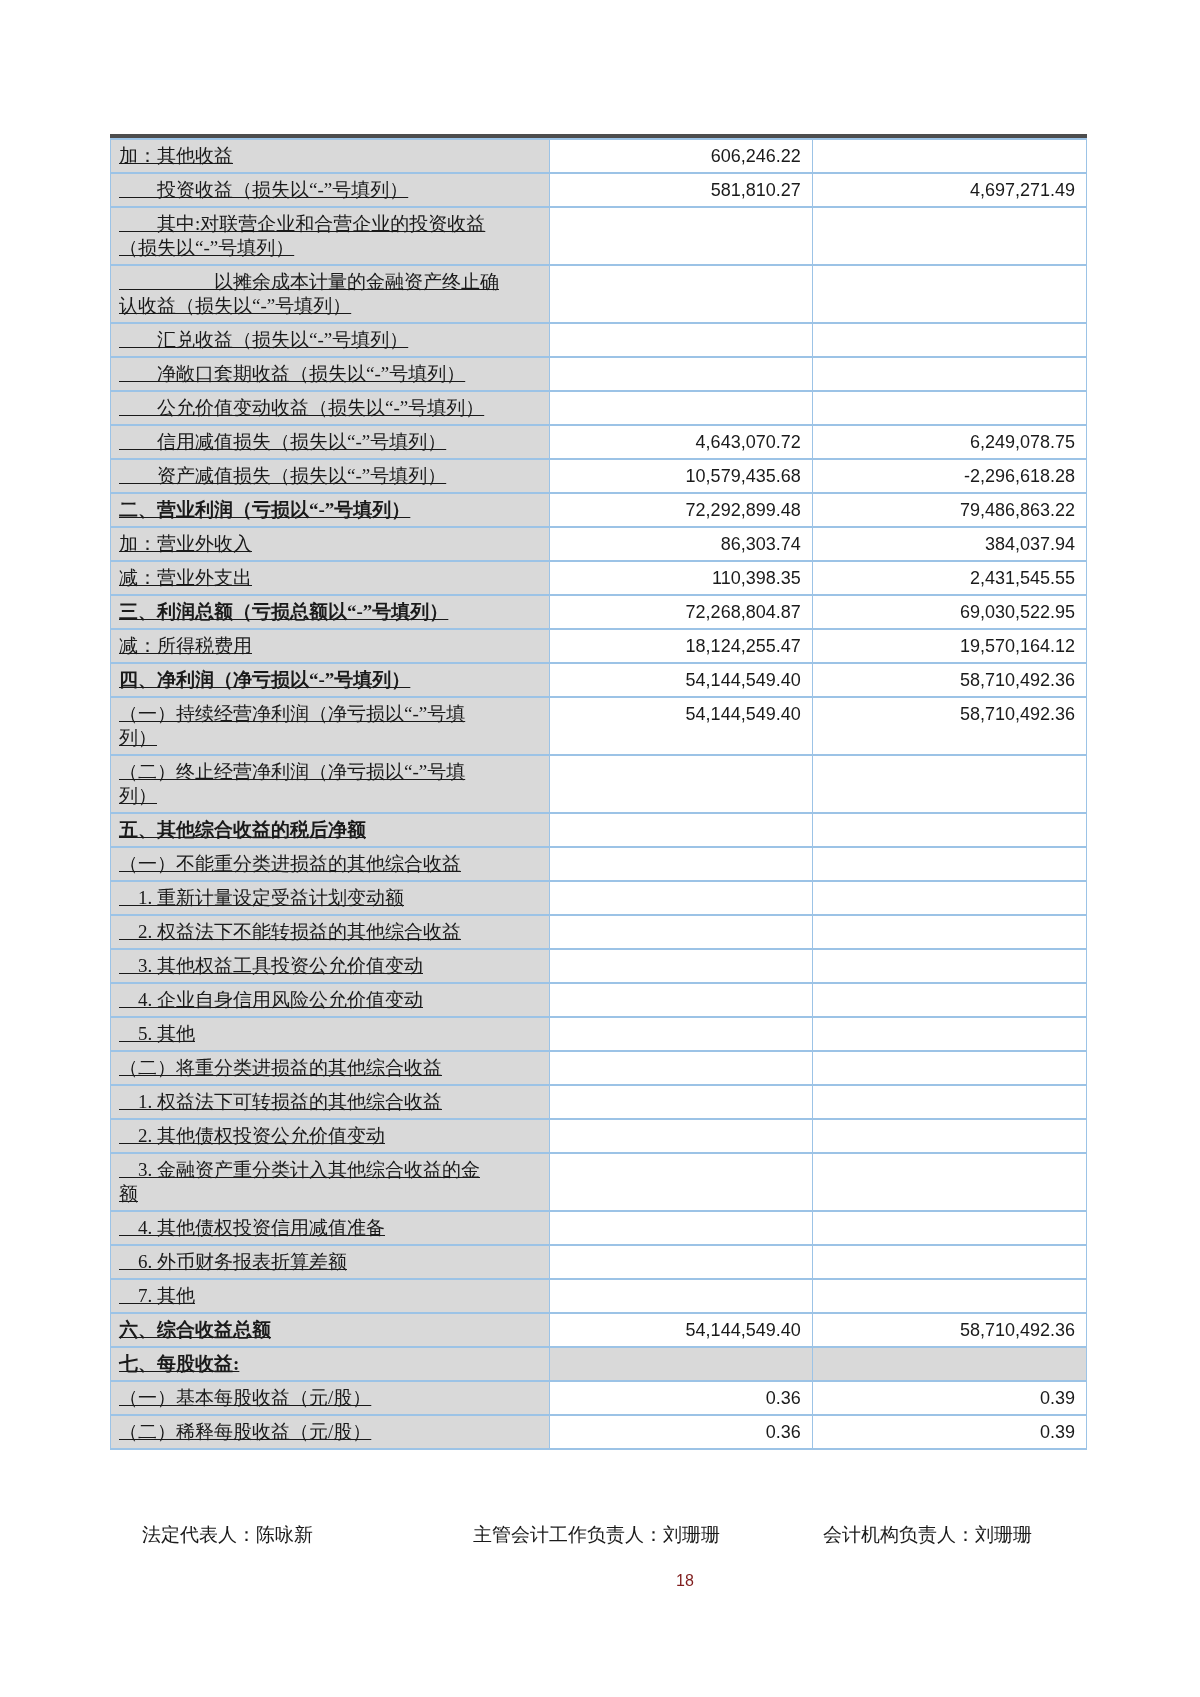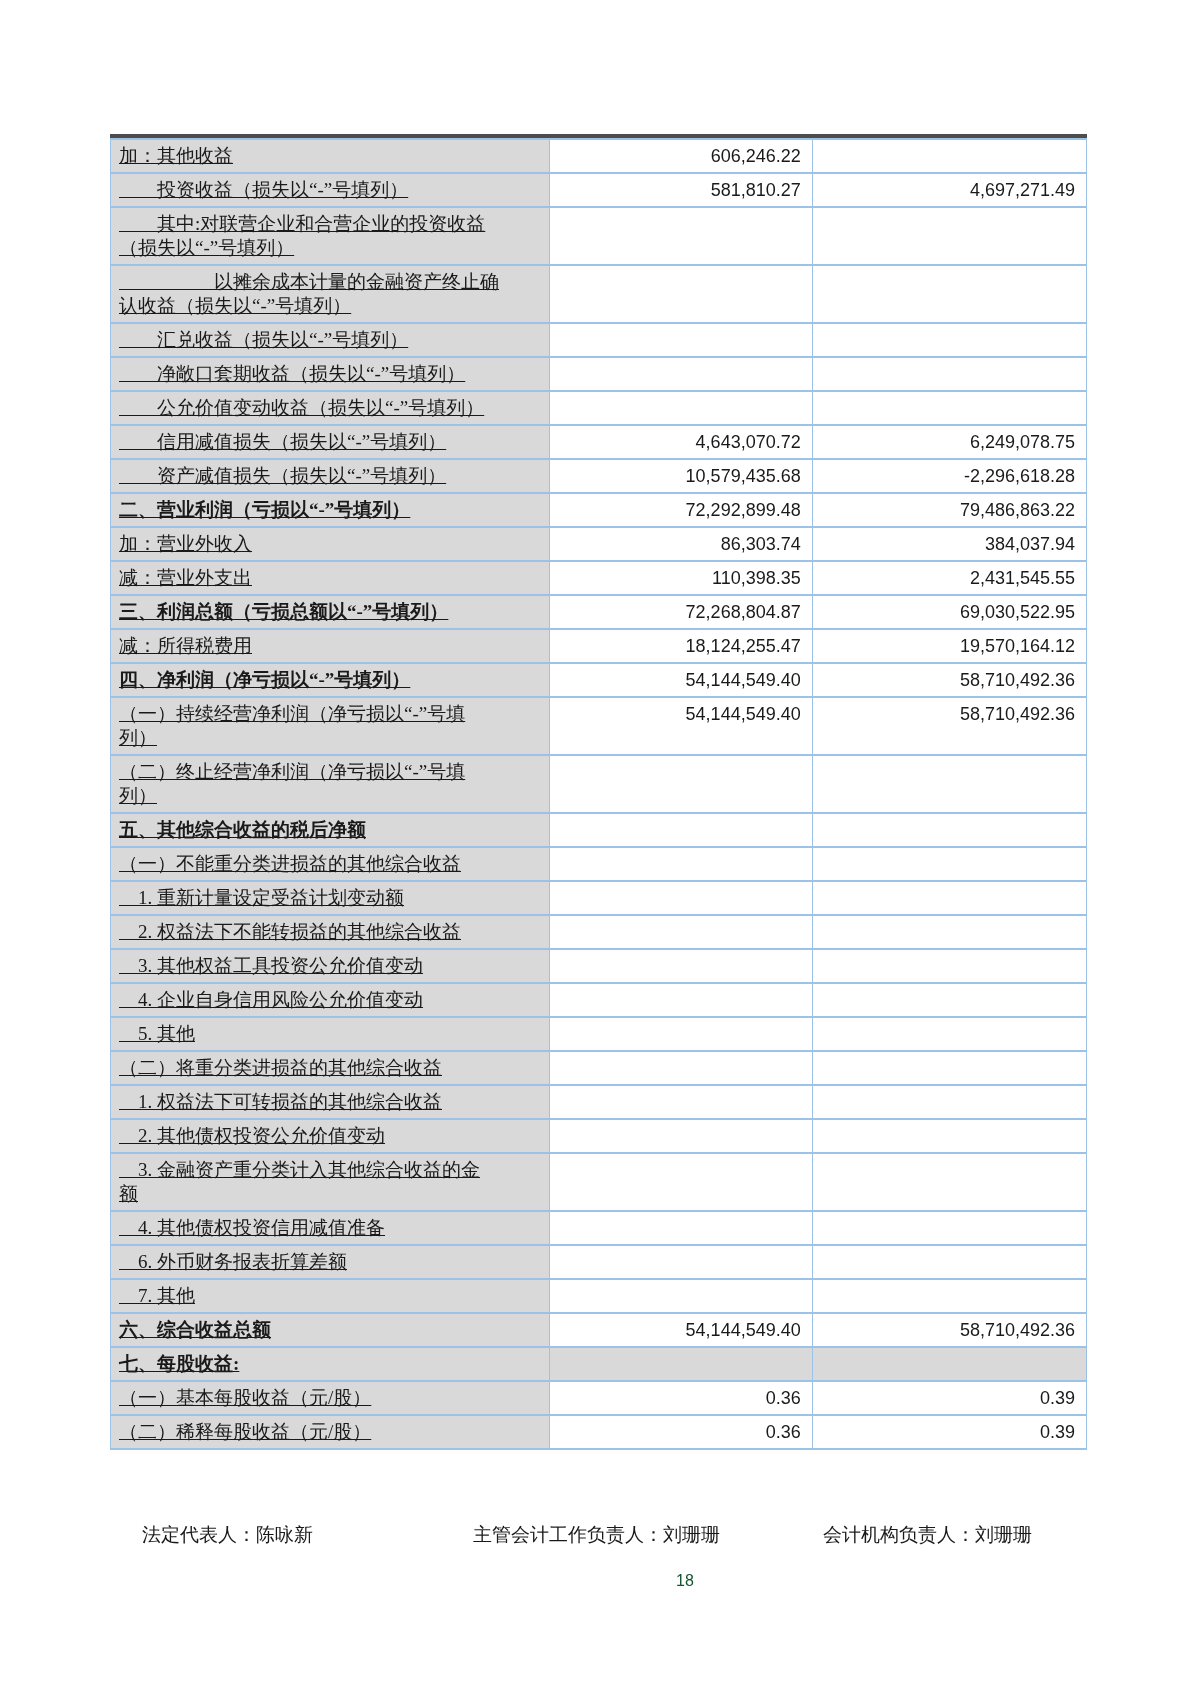--- a/index.html
+++ b/index.html
@@ -70,21 +70,21 @@
   .sig-2{left:473px;}
   .sig-3{left:823px;}
   .page-number{
     position:absolute;
     top:1572px;
     left:645px;
     width:80px;
     text-align:center;
     font-family:"Liberation Sans","DejaVu Sans",sans-serif;
     font-size:16px;
-    color:#14532d;
+    color:#7f1d1d;
   }
 </style>
 </head>
 <body>
 
 <div class="page">
 
   <div class="table-wrap">
     <table class="fin">
       <colgroup>

